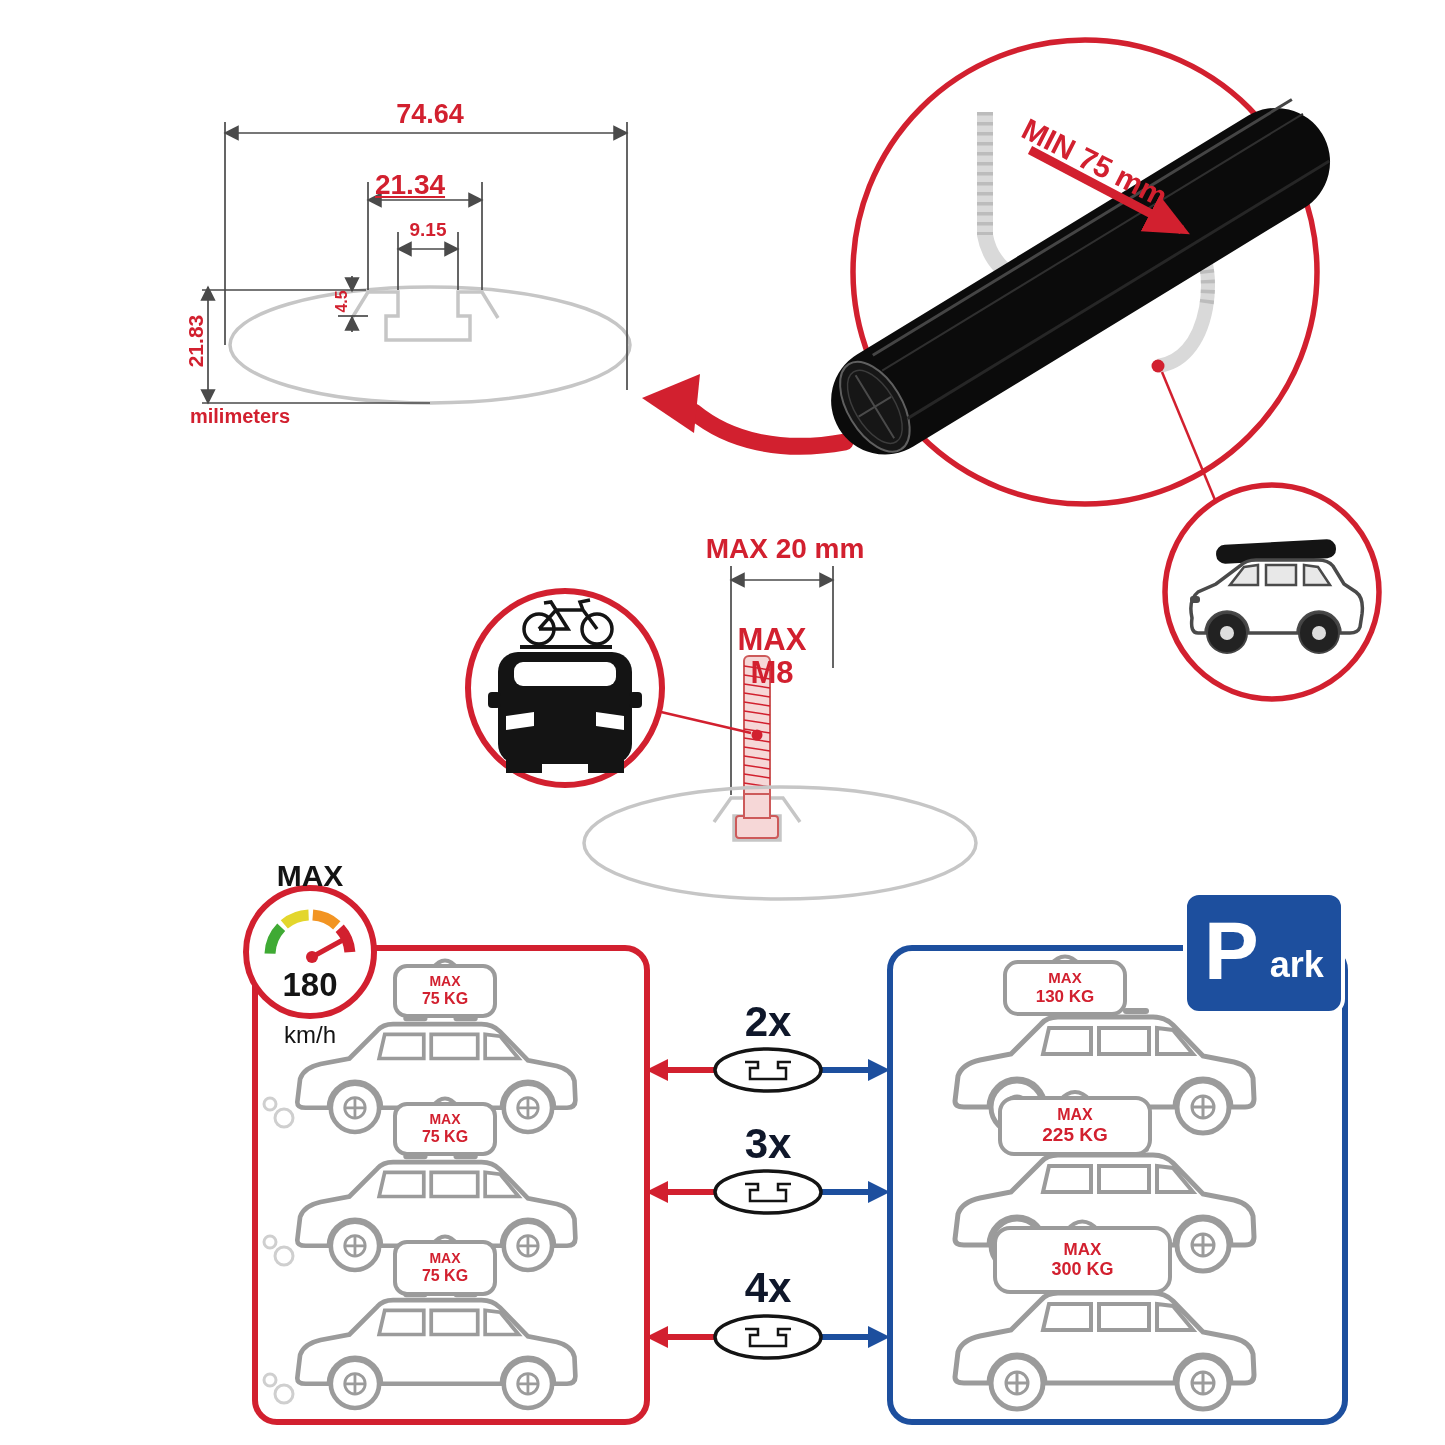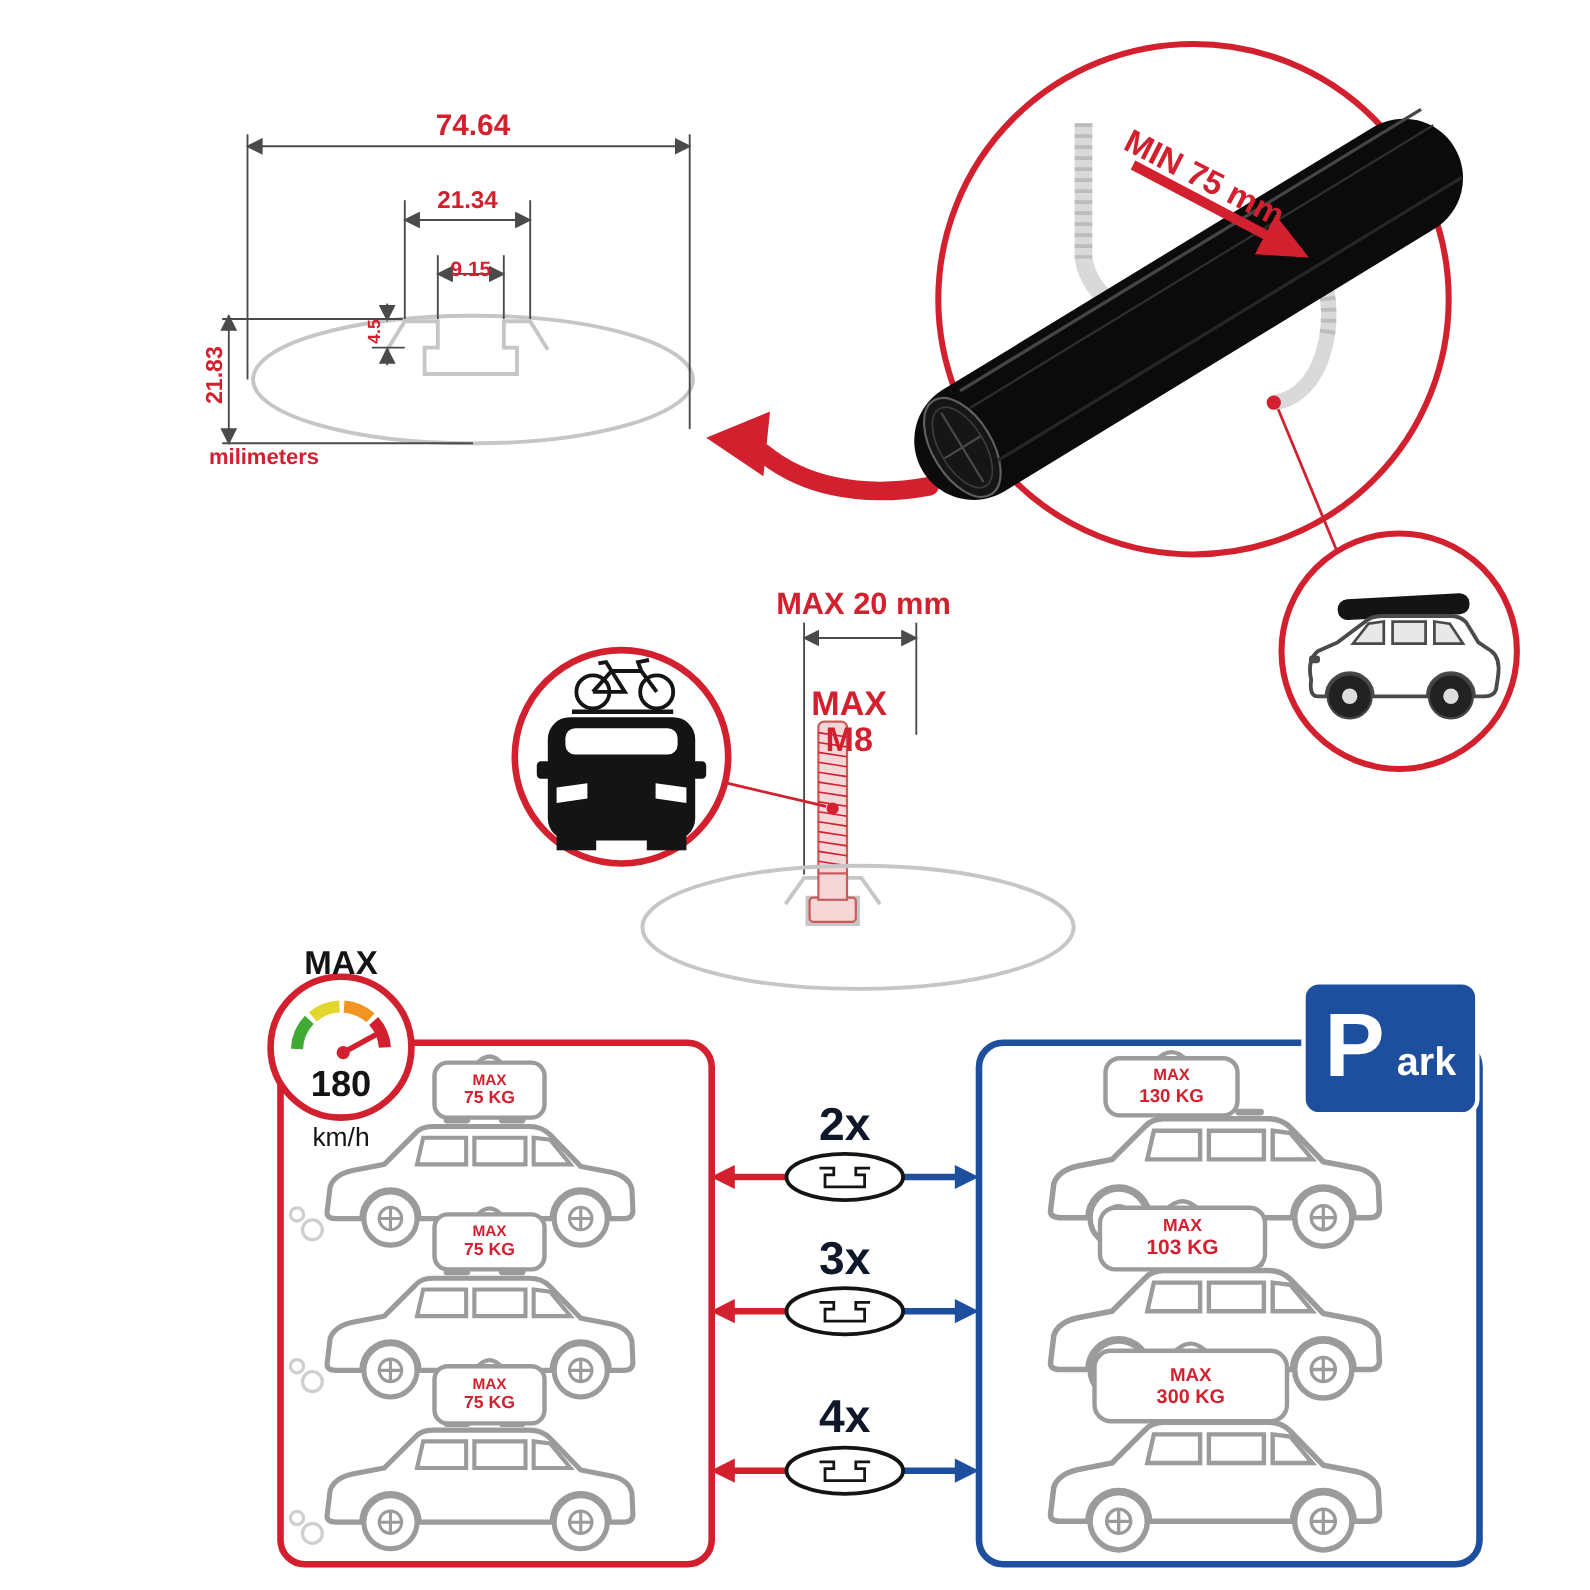--- a/index.html
+++ b/index.html
@@ -218,22 +218,22 @@
     <path d="M 270,953.6 A 40,40 0 0 1 281.2,927.2" stroke="#3faa34" stroke-width="11" fill="none"></path>
     <path d="M 284.3,924.4 A 40,40 0 0 1 308.6,915" stroke="#e3d62c" stroke-width="11" fill="none"></path>
     <path d="M 312.8,915.1 A 40,40 0 0 1 336.8,925.3" stroke="#f29422" stroke-width="11" fill="none"></path>
     <path d="M 339.7,928.2 A 40,40 0 0 1 349.9,952.2" stroke="#d2202f" stroke-width="11" fill="none"></path>
     <line x1="312" y1="957" x2="341" y2="941" stroke="#d2202f" stroke-width="5" stroke-linecap="round"></line>
     <circle cx="312" cy="957" r="6" fill="#d2202f"></circle>
   </g>
 </svg>
 
 <div class="lbl" style="left:360px;top:100px;width:140px;font-size:27px;">74.64</div>
-<div class="lbl" style="left:375px;top:170px;width:100px;font-size:22px;">21.34</div>
-<div class="lbl" style="left:393px;top:220px;width:70px;font-size:19px;margin-top:16px;">9.15</div>
+<div class="lbl" style="left:360px;top:170px;width:100px;font-size:28px;text-decoration:underline;">21.34</div>
+<div class="lbl" style="left:393px;top:220px;width:70px;font-size:19px;">9.15</div>
 <div class="lbl rot" style="left:320px;top:293px;width:44px;font-size:16px;">4.5</div>
 <div class="lbl rot" style="left:156px;top:330px;width:80px;font-size:21px;">21.83</div>
 <div class="lbl" style="left:175px;top:406px;width:130px;font-size:20px;">milimeters</div>
 
 <div class="minlbl">MIN 75 mm</div>
 
 <div class="lbl" style="left:695px;top:534px;width:180px;font-size:28px;">MAX 20 mm</div>
 <div class="lbl" style="left:716px;top:624px;width:112px;font-size:31px;">MAX M8</div>
 
 <div class="lbl blk" style="left:268px;top:860px;width:84px;font-size:30px;">MAX</div>
@@ -255,21 +255,21 @@
 <div class="bag" style="left:395px;top:1242px;width:100px;height:52px;">
   <span style="font-size:14px;">MAX</span>
   <span style="font-size:16px;">75 KG</span>
 </div>
 <div class="bag" style="left:1005px;top:962px;width:120px;height:52px;">
   <span style="font-size:15px;">MAX</span>
   <span style="font-size:17px;">130 KG</span>
 </div>
 <div class="bag" style="left:1000px;top:1098px;width:150px;height:56px;">
   <span style="font-size:16px;">MAX</span>
-  <span style="font-size:19px;">103 KG</span>
+  <span style="font-size:19px;">225 KG</span>
 </div>
 <div class="bag" style="left:995px;top:1228px;width:175px;height:64px;">
   <span style="font-size:17px;">MAX</span>
   <span style="font-size:18px;">300 KG</span>
 </div>
 
 <div class="park">
   <span class="p">P</span>
       <span class="ark">ark</span>
 </div>

